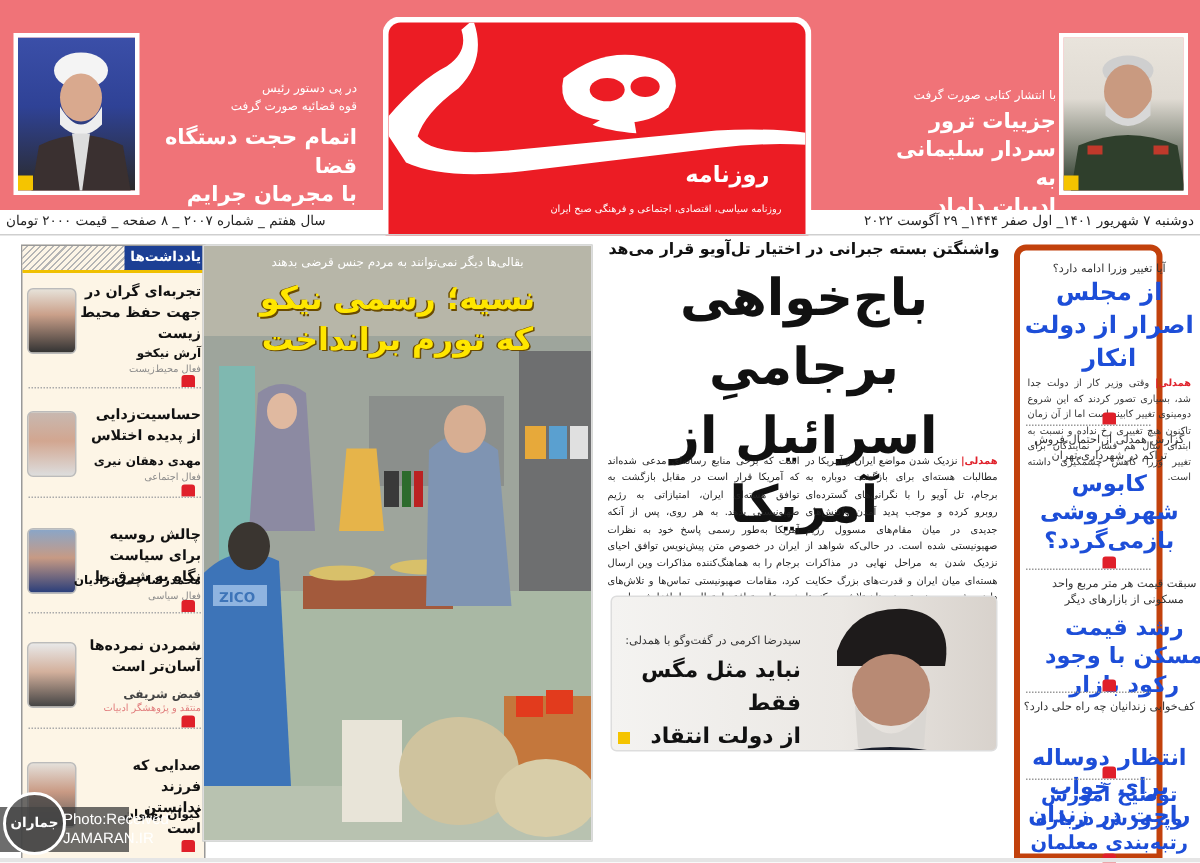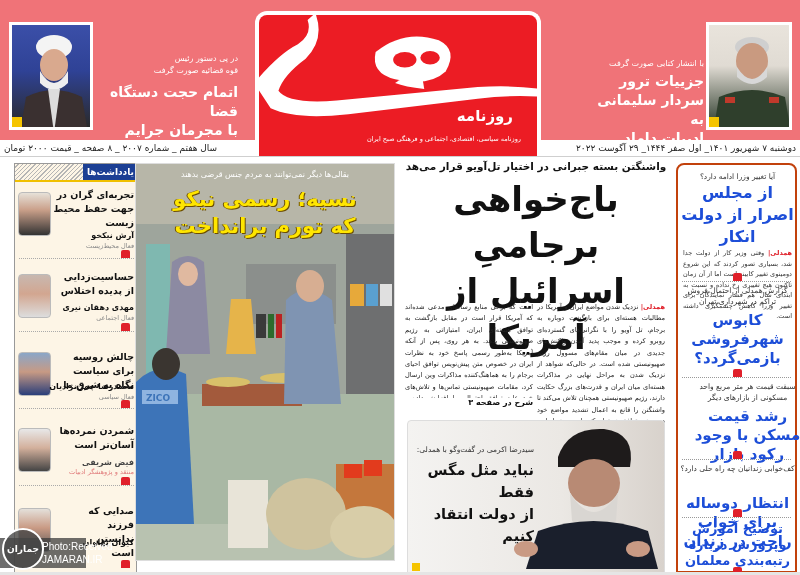--- a/index.html
+++ b/index.html
@@ -42,26 +42,26 @@
   .ill-kicker { position: absolute; left: 0; width: 100%; top: 6px; text-align: center; color: #fff; font-size: 8px; }
   .ill-title { position: absolute; left: 0; width: 100%; top: 22px; text-align: center; color: #ffe600; font-size: 21px; font-weight: bold; line-height: 27px; text-shadow: 1px 1px 0 #6b4c00, -1px 0 0 #6b4c00; }
 
   
   .main-kicker { position: absolute; left: 405px; top: 160px; width: 262px; text-align: center; font-size: 10.5px; font-weight: bold; color: #111; }
   .main-headline { position: absolute; left: 405px; top: 176px; width: 262px; text-align: center; font-size: 34px; font-weight: bold; line-height: 46px; color: #111; letter-spacing: -1px; }
   .main-body { position: absolute; top: 302px; width: 128px; font-size: 6.6px; line-height: 11.4px; text-align: justify; color: #222; }
   .main-body .src { color: #e0202a; font-weight: bold; }
   .continued { position: absolute; left: 405px; top: 398px; width: 128px; font-size: 8px; font-weight: bold; text-align: right; color: #111; }
 
-  .interview { position: absolute; left: 407px; top: 420px; width: 258px; height: 156px; background: linear-gradient(90deg, #f4f3f1 0%, #ebe8e4 60%, #d8d2cc 100%); border: 1px solid #ddd; border-radius: 4px; overflow: hidden; }
+  .interview { position: absolute; left: 407px; top: 397px; width: 258px; height: 104px; background: linear-gradient(90deg, #f4f3f1 0%, #ebe8e4 60%, #d8d2cc 100%); border: 1px solid #ddd; border-radius: 4px; overflow: hidden; }
   .iv-kicker { position: absolute; left: 8px; width: 118px; top: 24px; text-align: right; font-size: 7.5px; color: #333; }
   .iv-title { position: absolute; left: 6px; width: 120px; top: 38px; text-align: right; font-size: 14.5px; font-weight: bold; line-height: 22px; color: #111; }
 
   
-  .right-col { position: absolute; left: 676px; top: 163px; width: 121px; height: 410px; border: 2px solid #c2410c; border-radius: 8px 8px 0 0; background: #fff; }
+  .right-col { position: absolute; left: 676px; top: 163px; width: 99px; height: 410px; border: 4px solid #c2410c; border-radius: 8px 8px 0 0; background: #fff; }
   .rc-item { position: absolute; left: 0; width: 119px; text-align: center; }
   .rc-kicker { font-size: 7.5px; color: #333; line-height: 11px; }
   .rc-title { font-size: 15px; font-weight: bold; color: #1d4ed8; line-height: 19px; }
   .rc-body { font-size: 6.5px; line-height: 10.5px; text-align: justify; color: #333; padding: 0 5px; }
   .rc-body .src { color: #e0202a; font-weight: bold; }
   .rc-page { position: absolute; left: 55px; width: 9px; height: 8px; background: #e0202a; border-radius: 2px 2px 0 0; }
   .rc-sep { position: absolute; left: 4px; right: 4px; border-top: 1px dotted #999; }
 
   
   .watermark { position: absolute; left: 0; top: 538px; width: 86px; height: 30px; background: rgba(60,60,60,0.75); }

